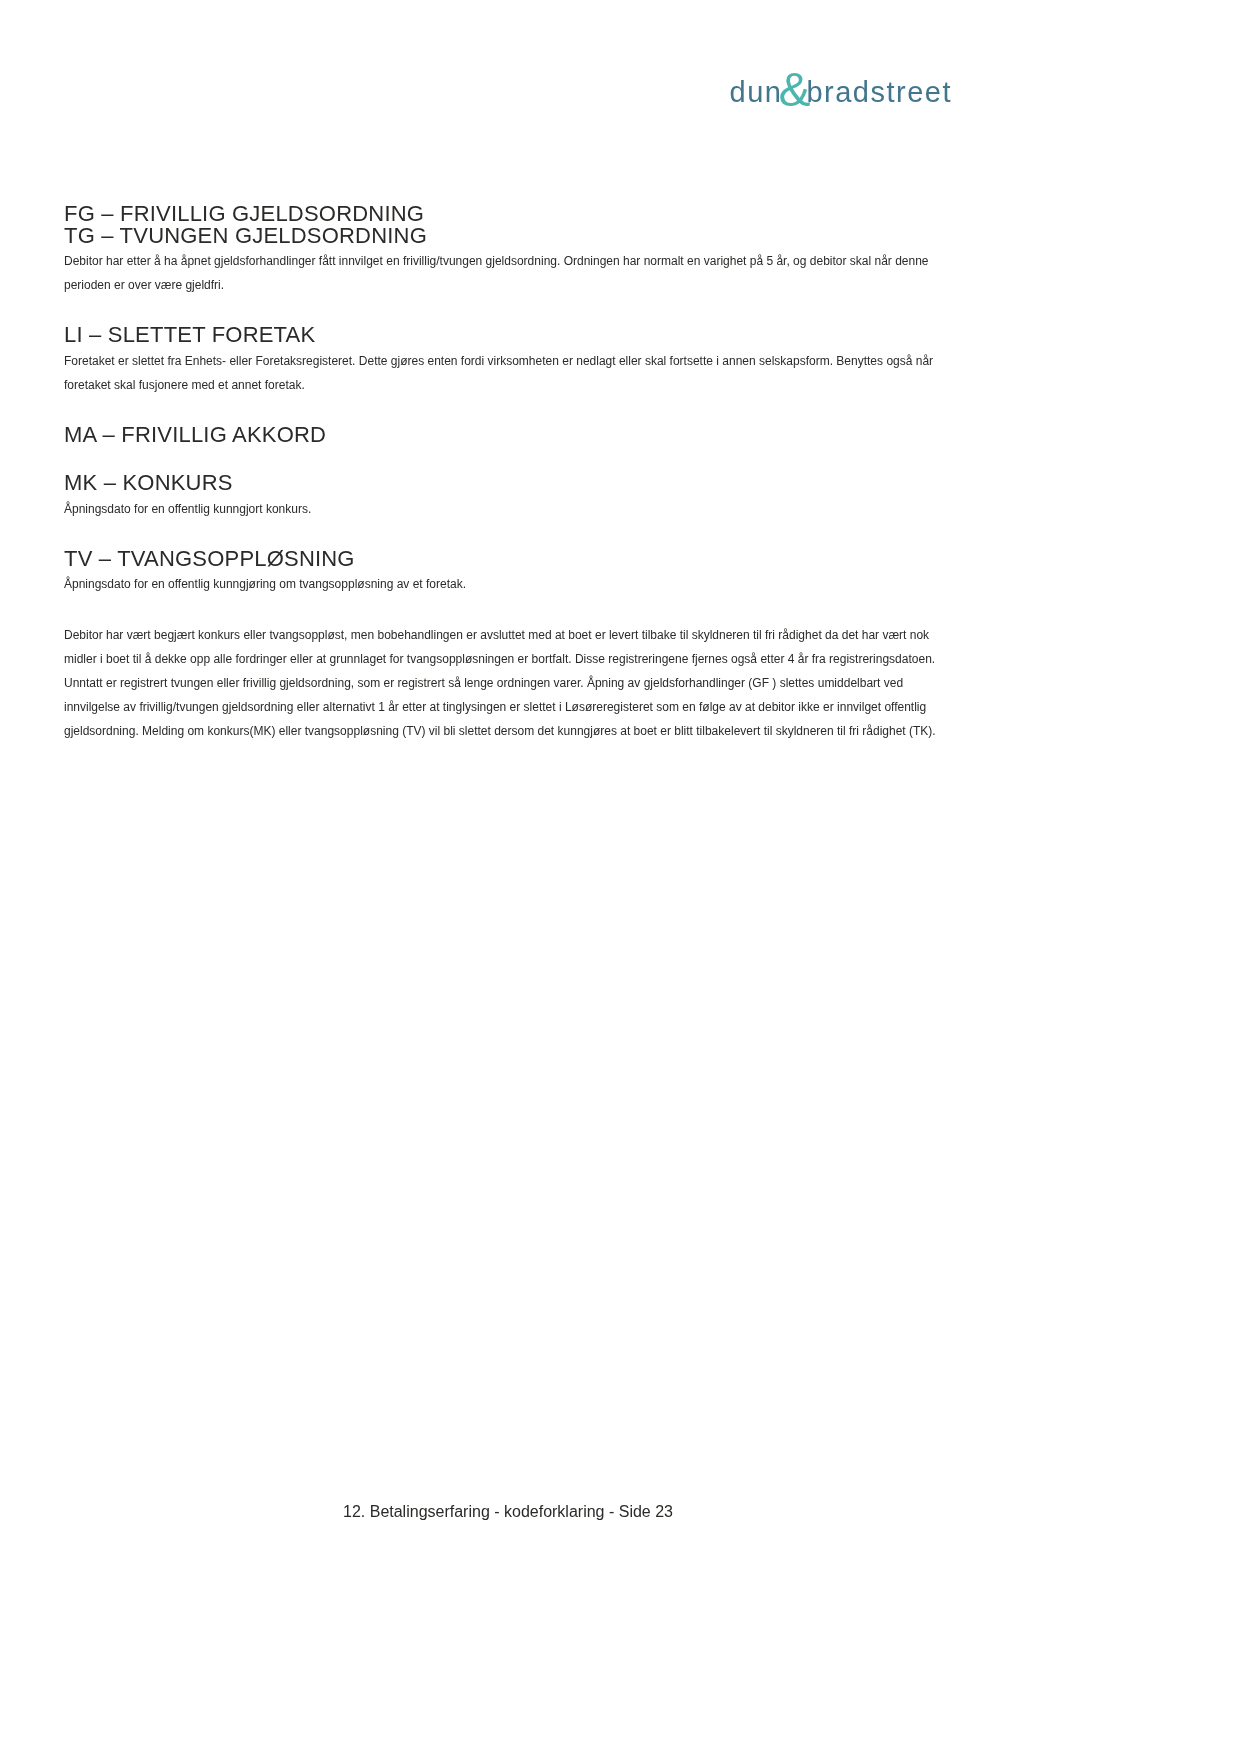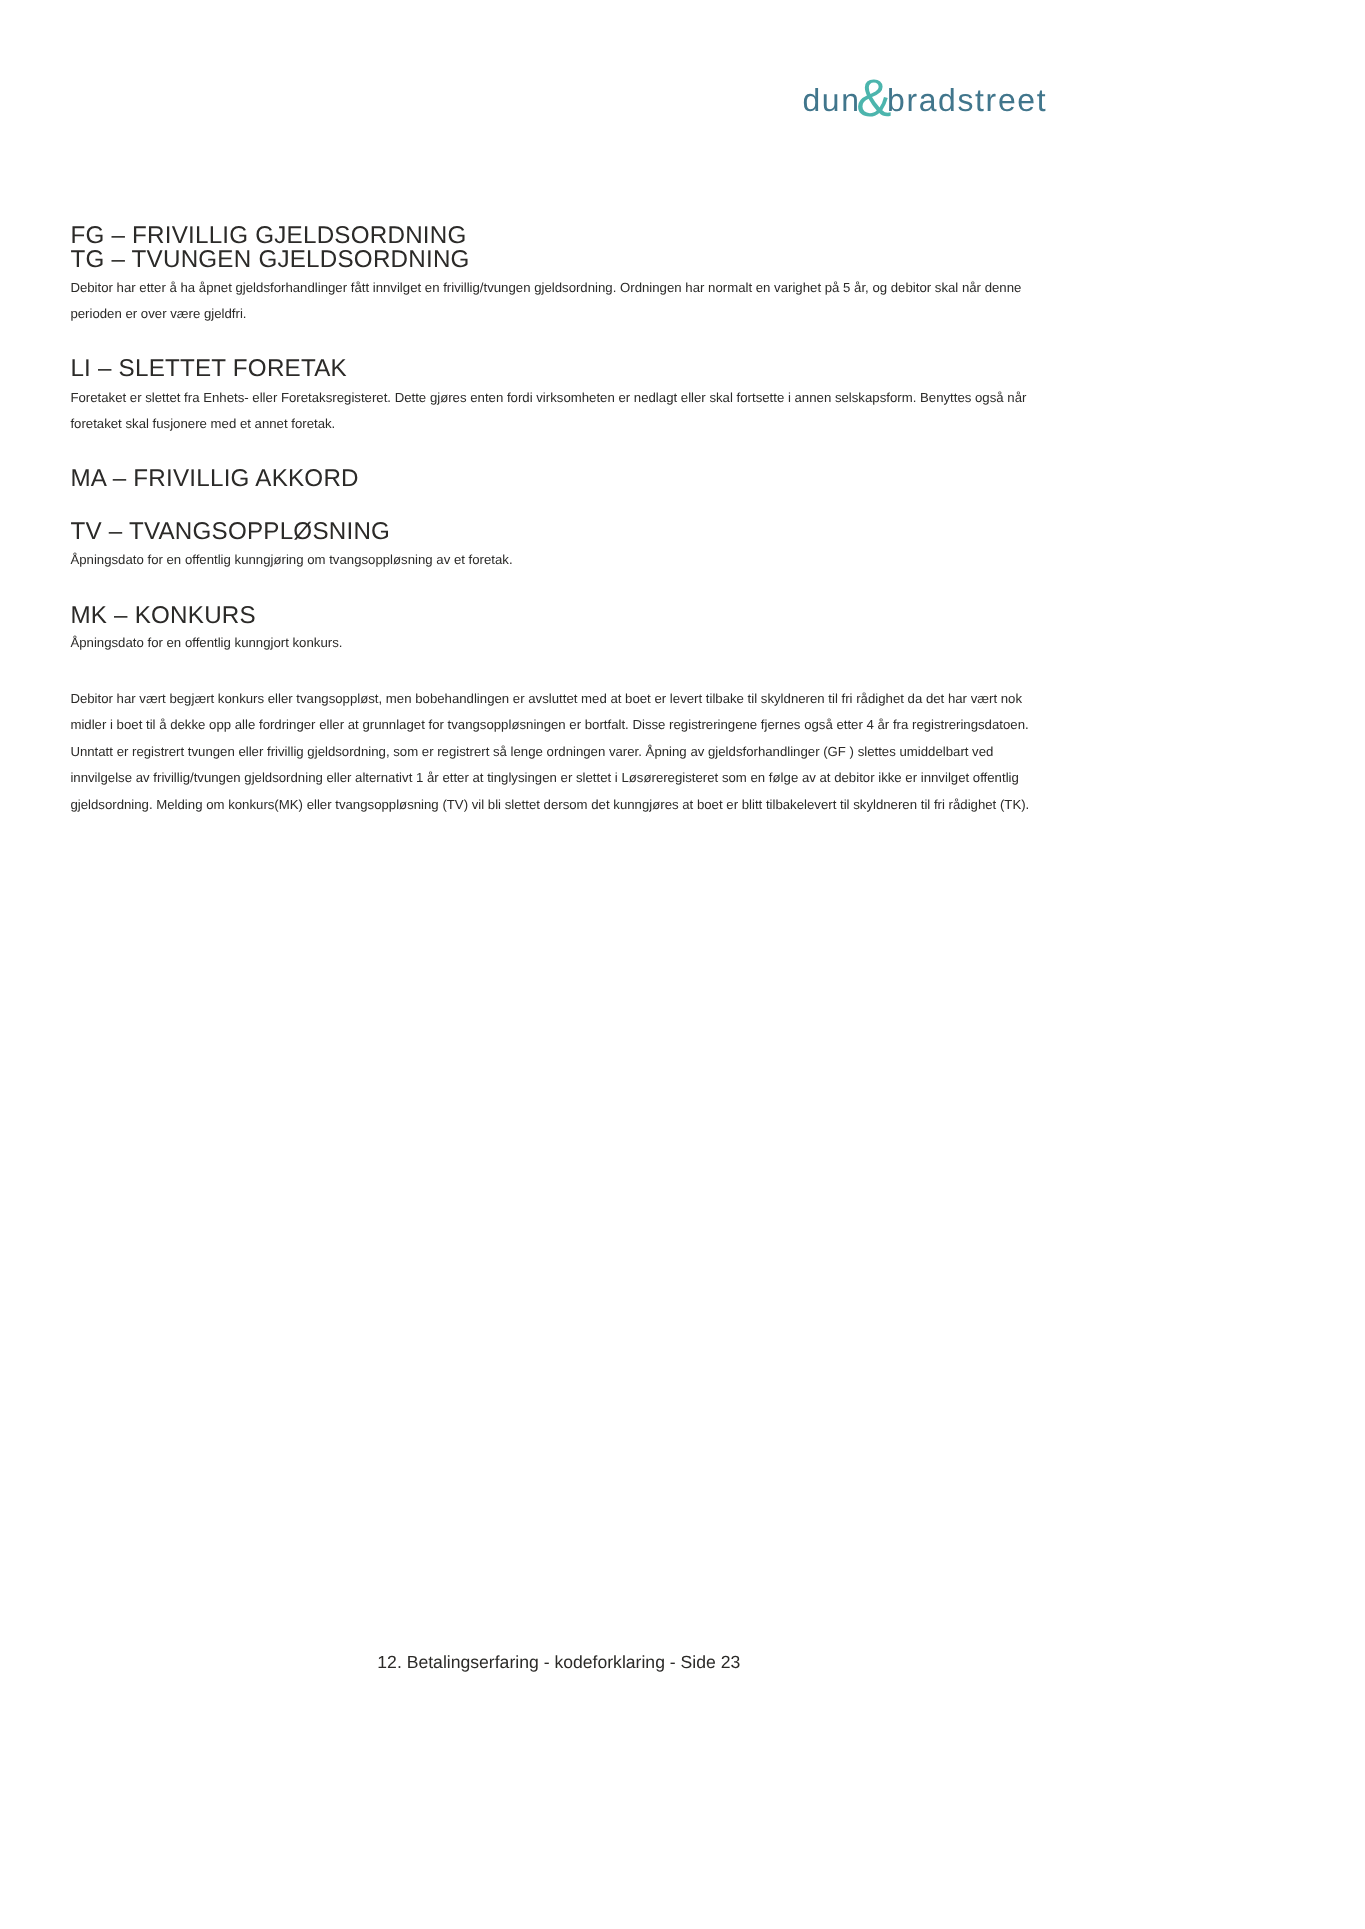--- a/index.html
+++ b/index.html
@@ -104,27 +104,27 @@
     <section class="code-section">
       <h2>LI – SLETTET FORETAK</h2>
       <p>Foretaket er slettet fra Enhets- eller Foretaksregisteret. Dette gjøres enten fordi virksomheten er nedlagt eller skal fortsette i annen selskapsform. Benyttes også når foretaket skal fusjonere med et annet foretak.</p>
     </section>
 
     <section class="code-section">
       <h2>MA – FRIVILLIG AKKORD</h2>
     </section>
 
     <section class="code-section">
-      <h2>TV – TVANGSOPPLØSNING</h2>
-      <p>Åpningsdato for en offentlig kunngjøring om tvangsoppløsning av et foretak.</p>
+      <h2>MK – KONKURS</h2>
+      <p>Åpningsdato for en offentlig kunngjort konkurs.</p>
     </section>
 
     <section class="code-section">
-      <h2>MK – KONKURS</h2>
-      <p>Åpningsdato for en offentlig kunngjort konkurs.</p>
+      <h2>TV – TVANGSOPPLØSNING</h2>
+      <p>Åpningsdato for en offentlig kunngjøring om tvangsoppløsning av et foretak.</p>
     </section>
 
     <section class="code-section">
       <p>Debitor har vært begjært konkurs eller tvangsoppløst, men bobehandlingen er avsluttet med at boet er levert tilbake til skyldneren til fri rådighet da det har vært nok midler i boet til å dekke opp alle fordringer eller at grunnlaget for tvangsoppløsningen er bortfalt. Disse registreringene fjernes også etter 4 år fra registreringsdatoen. Unntatt er registrert tvungen eller frivillig gjeldsordning, som er registrert så lenge ordningen varer. Åpning av gjeldsforhandlinger (GF ) slettes umiddelbart ved innvilgelse av frivillig/tvungen gjeldsordning eller alternativt 1 år etter at tinglysingen er slettet i Løsøreregisteret som en følge av at debitor ikke er innvilget offentlig gjeldsordning. Melding om konkurs(MK) eller tvangsoppløsning (TV) vil bli slettet dersom det kunngjøres at boet er blitt tilbakelevert til skyldneren til fri rådighet (TK).</p>
     </section>
 
   </main>
 
   <footer class="footer">
     <span>12. Betalingserfaring - kodeforklaring - Side 23</span>

